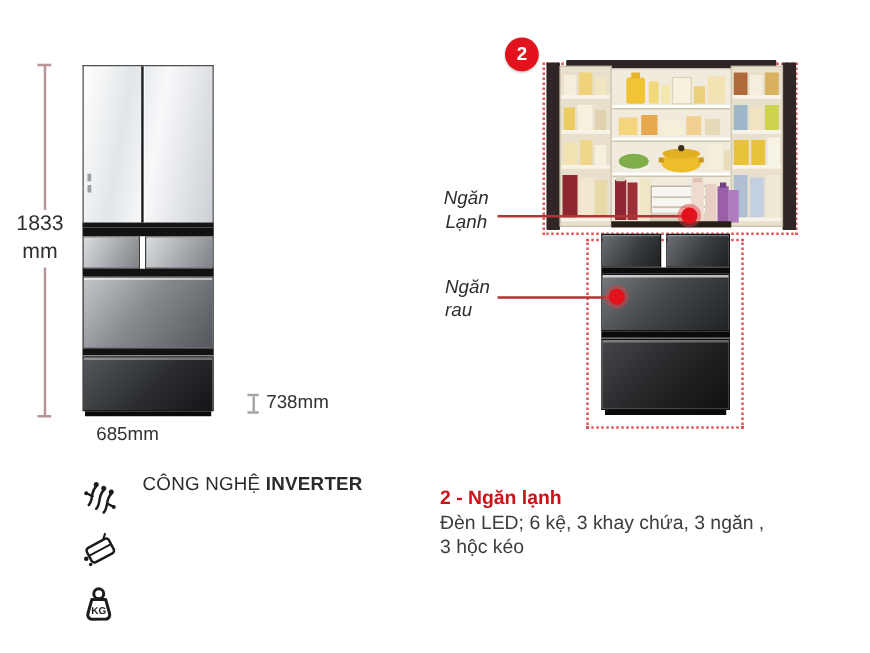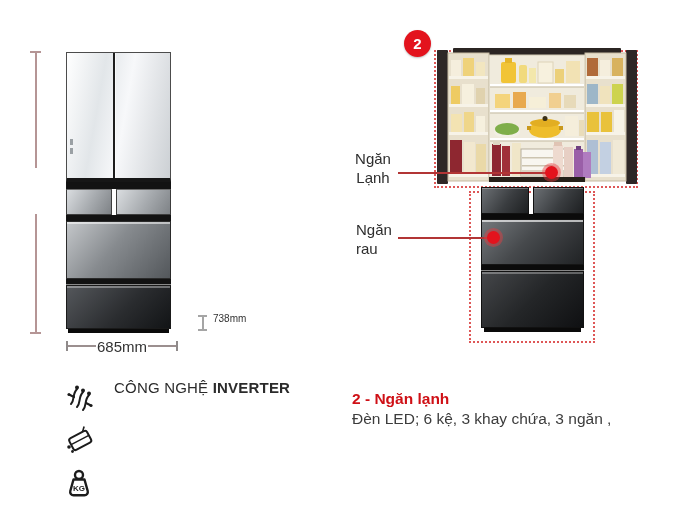--- a/index.html
+++ b/index.html
@@ -26,35 +26,35 @@
   .fc-bottomdrawer { left:0; top:233px; width:105px; height:44px;
     background:linear-gradient(135deg,#55585c 0%,#2b2d30 55%,#121416 100%);
     border:1px solid #1a1a1a; box-shadow:inset 0 2px 0 rgba(255,255,255,.35); }
   .fc-base { left:2px; top:277px; width:101px; height:4px; background:#0a0a0a; }
 
   
   .dim-v { width:2px; background:#b59595; }
   .dim-cap { height:2px; width:11px; background:#b59595; }
   .dim-height-text { left:4px; top:168px; width:56px; text-align:center;
     font-size:17px; line-height:22px; color:#2e2e2e; }
-  .dim-width { left:66px; top:339px; width:112px; height:14px; display:flex; align-items:center; }
+  .dim-width { left:46px; top:339px; width:112px; height:14px; display:flex; align-items:center;flex-direction:column; }
   .dim-width .tick { width:2px; height:10px; background:#8f8a8a; }
   .dim-width .wline { flex:1; height:2px; background:#9b8f8f; }
   .dim-width .wlabel { font-size:15px; color:#333; padding:0 1px; white-space:nowrap; }
   .depth-cap { left:198px; width:9px; height:2px; background:#a5a5a5; }
   .depth-line { left:202px; top:317px; width:2px; height:12px; background:#a5a5a5; }
-  .depth-label { left:213px; top:313px; font-size:10px; color:#333; }
+  .depth-label { left:213px; top:313px; font-size:15px; color:#333; }
 
   
   .dashed-box { border:2px dotted #de5757; }
   .badge { left:404px; top:30px; width:27px; height:27px; border-radius:50%;
     background:#e3131d; color:#fff; font-size:15px; font-weight:bold;
     text-align:center; line-height:27px; box-shadow:0 1px 2px rgba(0,0,0,.25); }
 
-  .callout-label { font-size:15px; line-height:19px; color:#2e2e2e; }
+  .callout-label { font-size:15px; line-height:19px; color:#2e2e2e;font-style:italic; }
   .callout-line { height:2px; background:#b23535; }
   .callout-dot { width:13px; height:13px; border-radius:50%; background:#e3131d;
     box-shadow:0 0 0 3px rgba(231,60,64,.45); }
 
   
   .ofd { left:481px; top:187px; width:103px; height:145px; }
   .ofd-small { left:0; top:0; width:103px; height:27px; display:flex; gap:4px; }
   .ofd-sd { height:100%; background:linear-gradient(125deg,#6c7074 0%,#3a3d40 55%,#1d1f21 100%); border:1px solid #111; box-shadow:inset 0 1px 0 rgba(255,255,255,.3); }
   .ofd-sd.l { width:48px; } .ofd-sd.r { width:51px; }
   .ofd-band1 { left:0; top:27px; width:103px; height:5px; background:#0b0b0b; }
@@ -97,20 +97,24 @@
     </div>
     <div class="abs fc-band" style="top:163px;height:6px;"></div>
     <div class="abs fc-bigdrawer"></div>
     <div class="abs fc-band" style="top:227px;height:6px;box-shadow:inset 0 -1px 0 rgba(255,255,255,.5);"></div>
     <div class="abs fc-bottomdrawer"></div>
     <div class="abs fc-base"></div>
   </div>
 
   <div class="abs dim-cap" style="left:30px;top:51px;"></div>
   <div class="abs dim-v" style="left:35px;top:52px;height:116px;"></div>
+  <div class="abs dim-height-text">
+    <div>1833</div>
+    <div>mm</div>
+  </div>
   <div class="abs dim-v" style="left:35px;top:214px;height:119px;"></div>
   <div class="abs dim-cap" style="left:30px;top:332px;"></div>
 
   <div class="abs dim-width">
     <div class="tick"></div>
     <div class="wline"></div>
     <span class="wlabel">685mm</span>
     <div class="wline"></div>
     <div class="tick"></div>
   </div>
@@ -282,15 +286,16 @@
         <circle cx="17" cy="8" r="4" fill="none" stroke="#1c1c1c" stroke-width="2.4"></circle>
         <path d="M11.5 12.5 h11 l3.2 11.5 a3.4 3.4 0 0 1 -3.3 4.3 H11.6 a3.4 3.4 0 0 1 -3.3 -4.3 z" fill="#ffffff" stroke="#1c1c1c" stroke-width="2.4" stroke-linejoin="round"></path>
         <text x="17" y="24" text-anchor="middle" font-size="8" font-weight="bold" fill="#1c1c1c" font-family="'Liberation Sans','DejaVu Sans',sans-serif">KG</text>
       </svg>
     </div>
   </div>
 
   <div class="abs desc">
     <div class="desc-title">2 - Ngăn lạnh</div>
     <div class="desc-line">Đèn LED; 6 kệ, 3 khay chứa, 3 ngăn ,</div>
+    <div class="desc-line">3 hộc kéo</div>
   </div>
 
 </div>
 
 </body></html>

